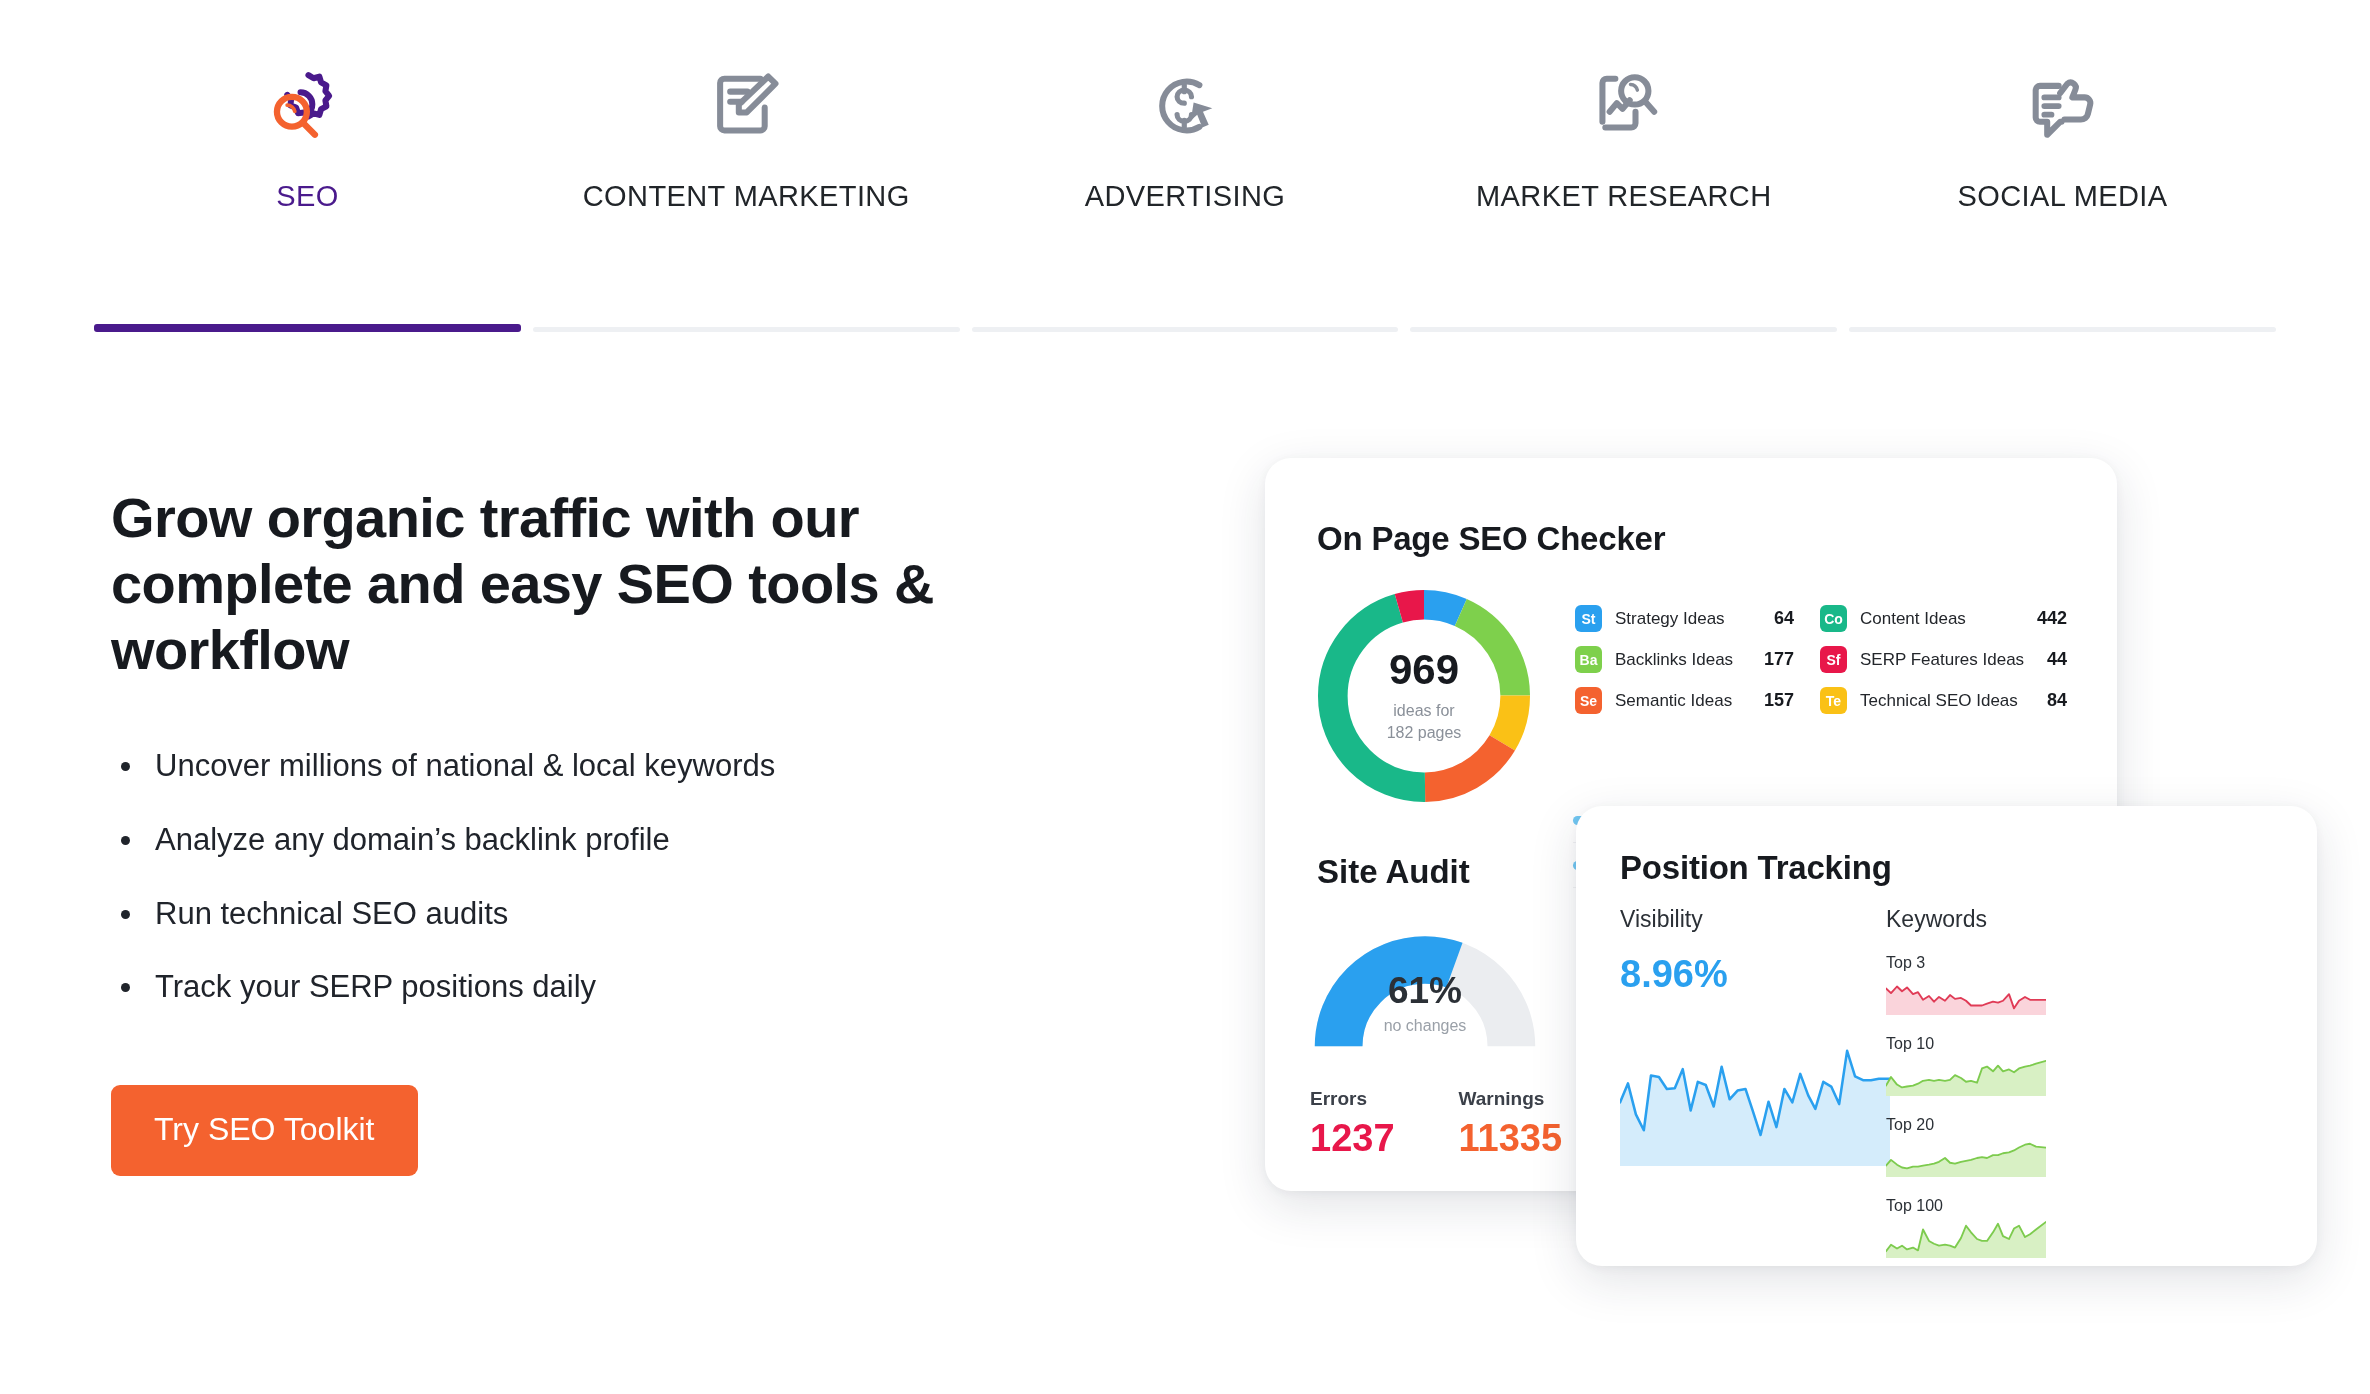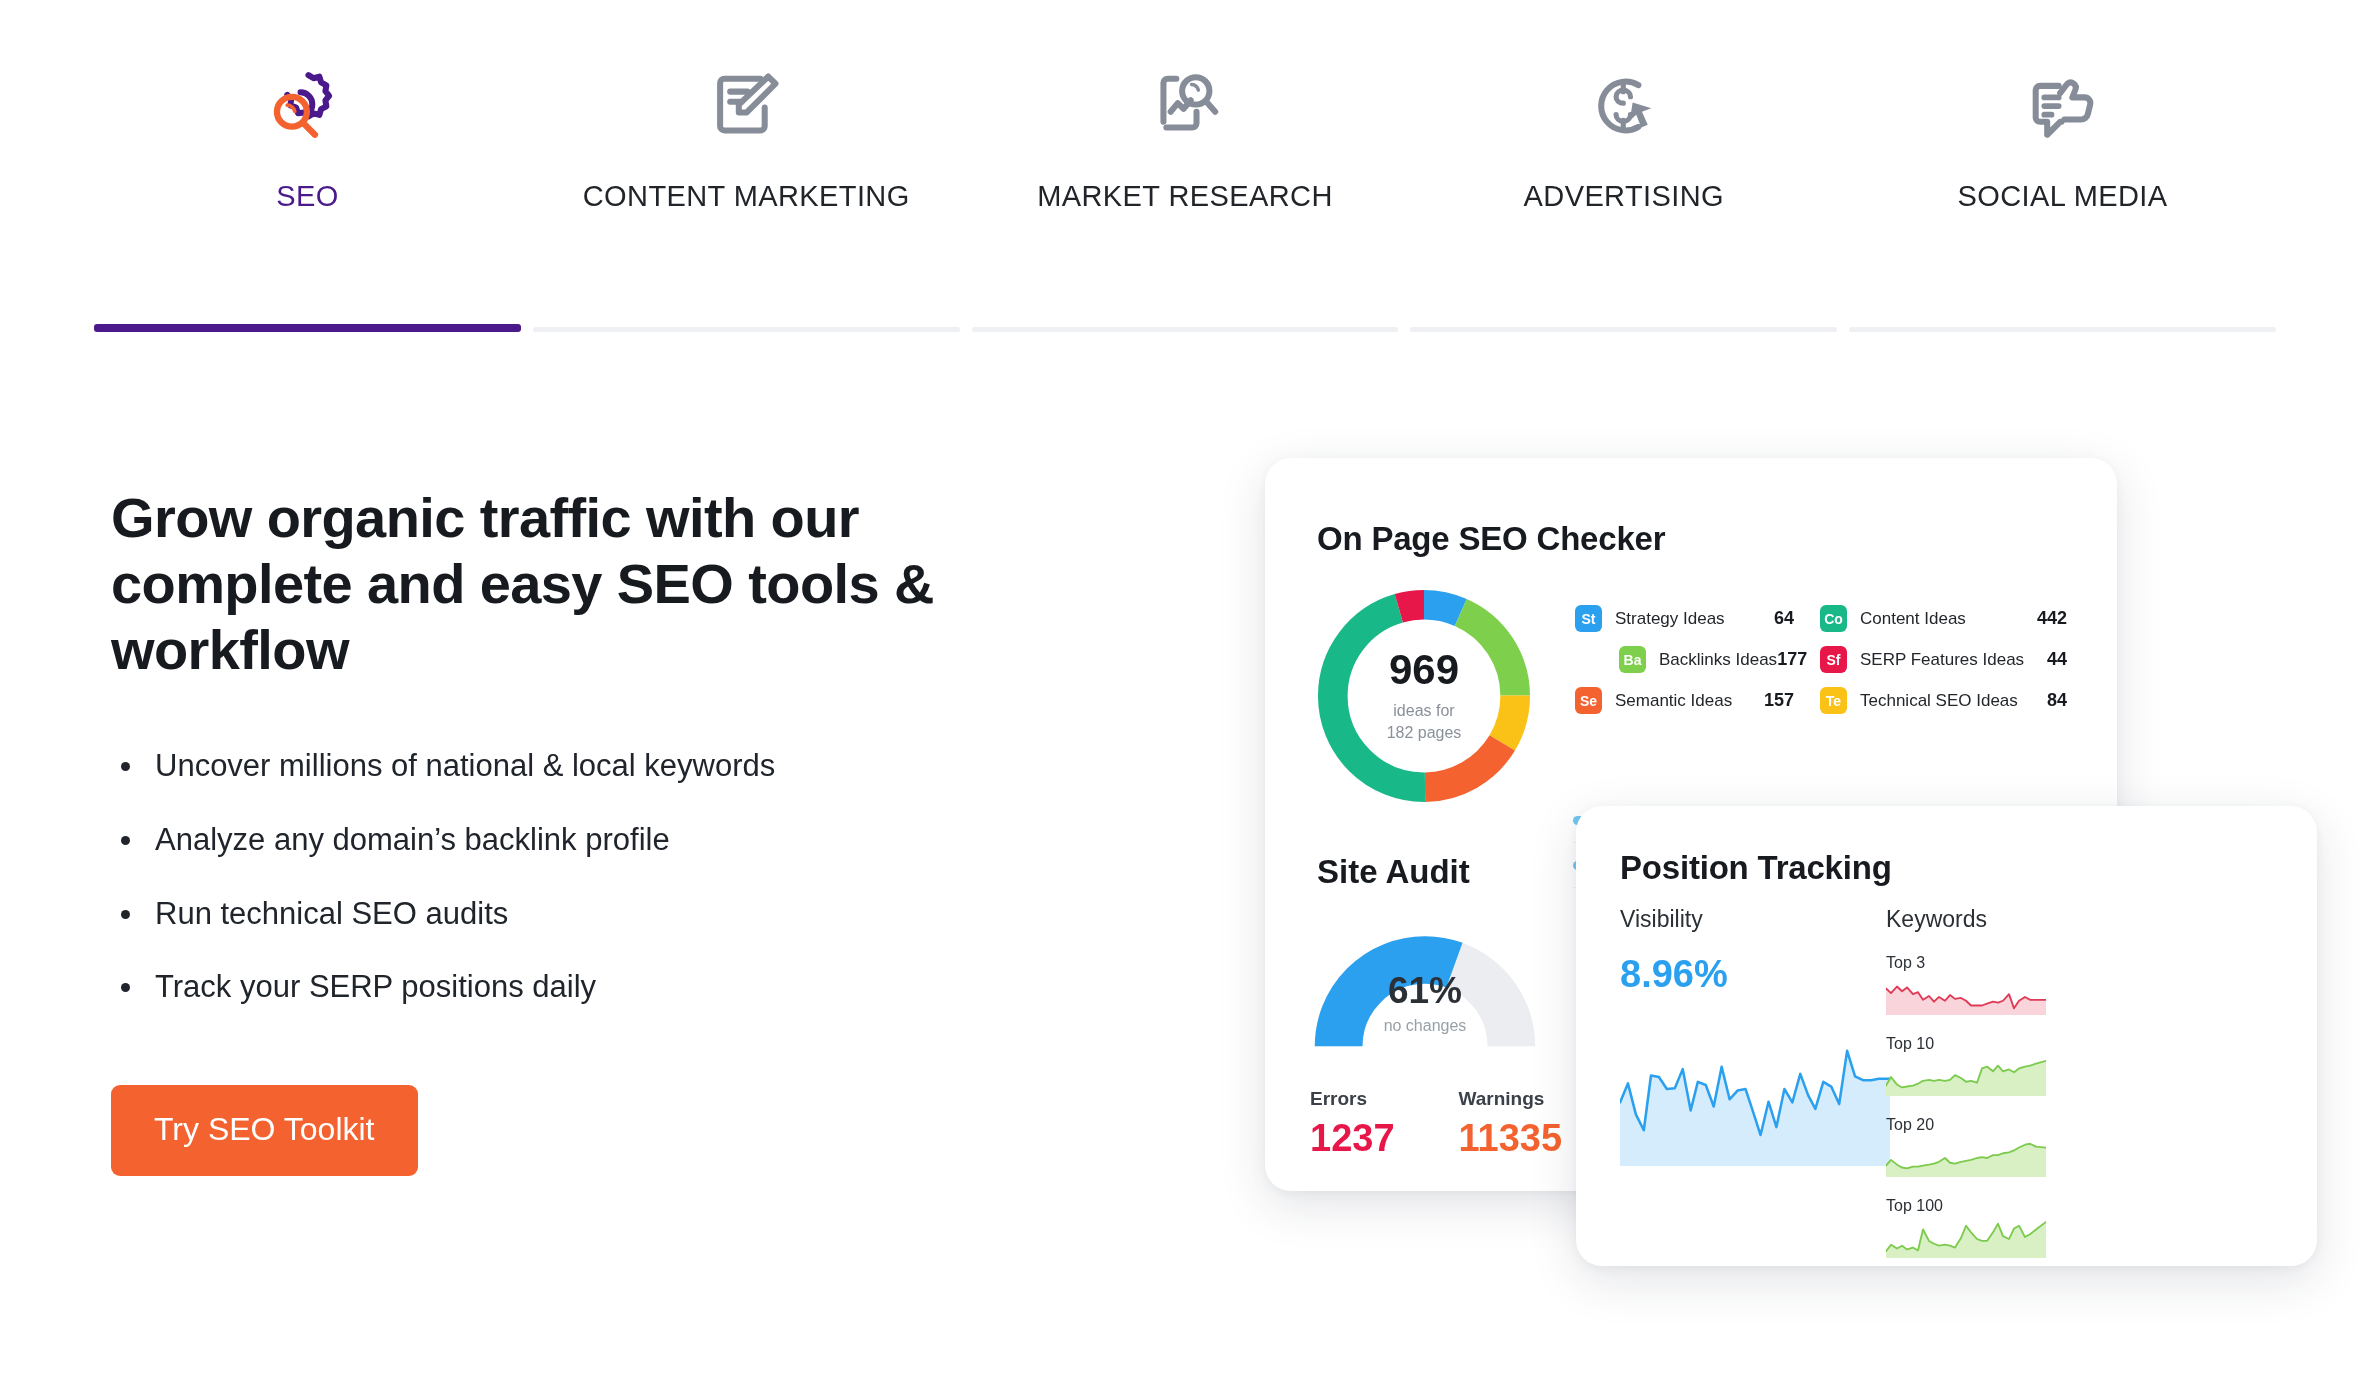--- a/index.html
+++ b/index.html
@@ -199,43 +199,43 @@
           <path d="M47.5 11.5l5 5-20 20H27v-5.5l20.5-19.5z" stroke="#868C98" stroke-width="4.2" stroke-linejoin="round"></path>
         </svg>
       </div>
       <span class="tab-label">CONTENT MARKETING</span>
       <span class="tab-underline"></span>
     </div>
 
     <div class="tab">
       <div class="tab-icon">
         <svg width="92" height="92" viewBox="0 0 64 64" fill="none">
+          <path d="M42 17.5A17 17 0 1 0 42 46.5" stroke="#868C98" stroke-width="4.2" stroke-linecap="round"></path>
+          <path d="M36.5 25.5c0-2.5-2.2-4.5-5-4.5s-5 2-5 4.5 2.2 4.5 5 4.5" stroke="#868C98" stroke-width="3.6" stroke-linecap="round"></path>
+          <path d="M26.5 38c0 2.5 2.2 4.5 5 4.5s5-2 5-4.5" stroke="#868C98" stroke-width="3.6" stroke-linecap="round"></path>
+          <path d="M31.5 17v5M31.5 42v5" stroke="#868C98" stroke-width="3.6" stroke-linecap="round"></path>
+          <path d="M38 29.5L51 33.5 44.5 36 48.5 45 44 47 40.5 38 36 42z" fill="#868C98"></path>
+        </svg>
+      </div>
+      <span class="tab-label">ADVERTISING</span>
+      <span class="tab-underline"></span>
+    </div>
+
+    <div class="tab">
+      <div class="tab-icon">
+        <svg width="92" height="92" viewBox="0 0 64 64" fill="none">
           <path d="M26 13h-6a3 3 0 0 0-3 3v27" stroke="#868C98" stroke-width="4.2" stroke-linecap="round"></path>
           <path d="M40 36v8a3 3 0 0 1-3 3H19" stroke="#868C98" stroke-width="4.2" stroke-linecap="round"></path>
           <path d="M22 36l5-6 4 4 5-6" stroke="#868C98" stroke-width="4.2" stroke-linecap="round" stroke-linejoin="round"></path>
           <circle cx="39.5" cy="21.5" r="9.5" stroke="#868C98" stroke-width="4.2"></circle>
           <path d="M46.4 28.6L53 36" stroke="#868C98" stroke-width="4.2" stroke-linecap="round"></path>
           <path d="M36.5 17a5.2 5.2 0 0 1 4.8 4" stroke="#868C98" stroke-width="2.4" stroke-linecap="round"></path>
         </svg>
       </div>
       <span class="tab-label">MARKET RESEARCH</span>
-      <span class="tab-underline"></span>
-    </div>
-
-    <div class="tab">
-      <div class="tab-icon">
-        <svg width="92" height="92" viewBox="0 0 64 64" fill="none">
-          <path d="M42 17.5A17 17 0 1 0 42 46.5" stroke="#868C98" stroke-width="4.2" stroke-linecap="round"></path>
-          <path d="M36.5 25.5c0-2.5-2.2-4.5-5-4.5s-5 2-5 4.5 2.2 4.5 5 4.5" stroke="#868C98" stroke-width="3.6" stroke-linecap="round"></path>
-          <path d="M26.5 38c0 2.5 2.2 4.5 5 4.5s5-2 5-4.5" stroke="#868C98" stroke-width="3.6" stroke-linecap="round"></path>
-          <path d="M31.5 17v5M31.5 42v5" stroke="#868C98" stroke-width="3.6" stroke-linecap="round"></path>
-          <path d="M38 29.5L51 33.5 44.5 36 48.5 45 44 47 40.5 38 36 42z" fill="#868C98"></path>
-        </svg>
-      </div>
-      <span class="tab-label">ADVERTISING</span>
       <span class="tab-underline"></span>
     </div>
 
     <div class="tab">
       <div class="tab-icon">
         <svg width="92" height="92" viewBox="0 0 64 64" fill="none">
           <path d="M29 18H16a3 3 0 0 0-3 3v19a3 3 0 0 0 3 3h5v9l9-9h1" stroke="#868C98" stroke-width="4.2" stroke-linecap="round" stroke-linejoin="round"></path>
           <path d="M19 26h10M19 32h10M19 38h5" stroke="#868C98" stroke-width="4" stroke-linecap="round"></path>
           <path d="M30 23l5-6.5a3.6 3.6 0 0 1 5.6 4.2L38.5 26h8.5a4 4 0 0 1 3.9 5l-1.6 6.6a5 5 0 0 1-4.9 3.8H33" stroke="#868C98" stroke-width="4.2" stroke-linecap="round" stroke-linejoin="round"></path>
         </svg>
@@ -280,21 +280,21 @@
         </div>
       </div>
     </div>
 
     <div class="legend">
       <div class="legend-item" style="grid-column:1; grid-row:1;">
         <span class="badge" style="background:#2aa0ef">St</span>
         <span class="legend-label">Strategy Ideas</span>
         <span class="legend-value">64</span>
       </div>
-      <div class="legend-item" style="grid-column:1; grid-row:2;margin-left:44px;">
+      <div class="legend-item" style="grid-column:1; grid-row:2;">
         <span class="badge" style="background:#7ED04C">Ba</span>
         <span class="legend-label">Backlinks Ideas</span>
         <span class="legend-value">177</span>
       </div>
       <div class="legend-item" style="grid-column:1; grid-row:3;">
         <span class="badge" style="background:#F4622F">Se</span>
         <span class="legend-label">Semantic Ideas</span>
         <span class="legend-value">157</span>
       </div>
       <div class="legend-item col2" style="grid-column:2; grid-row:1;">

